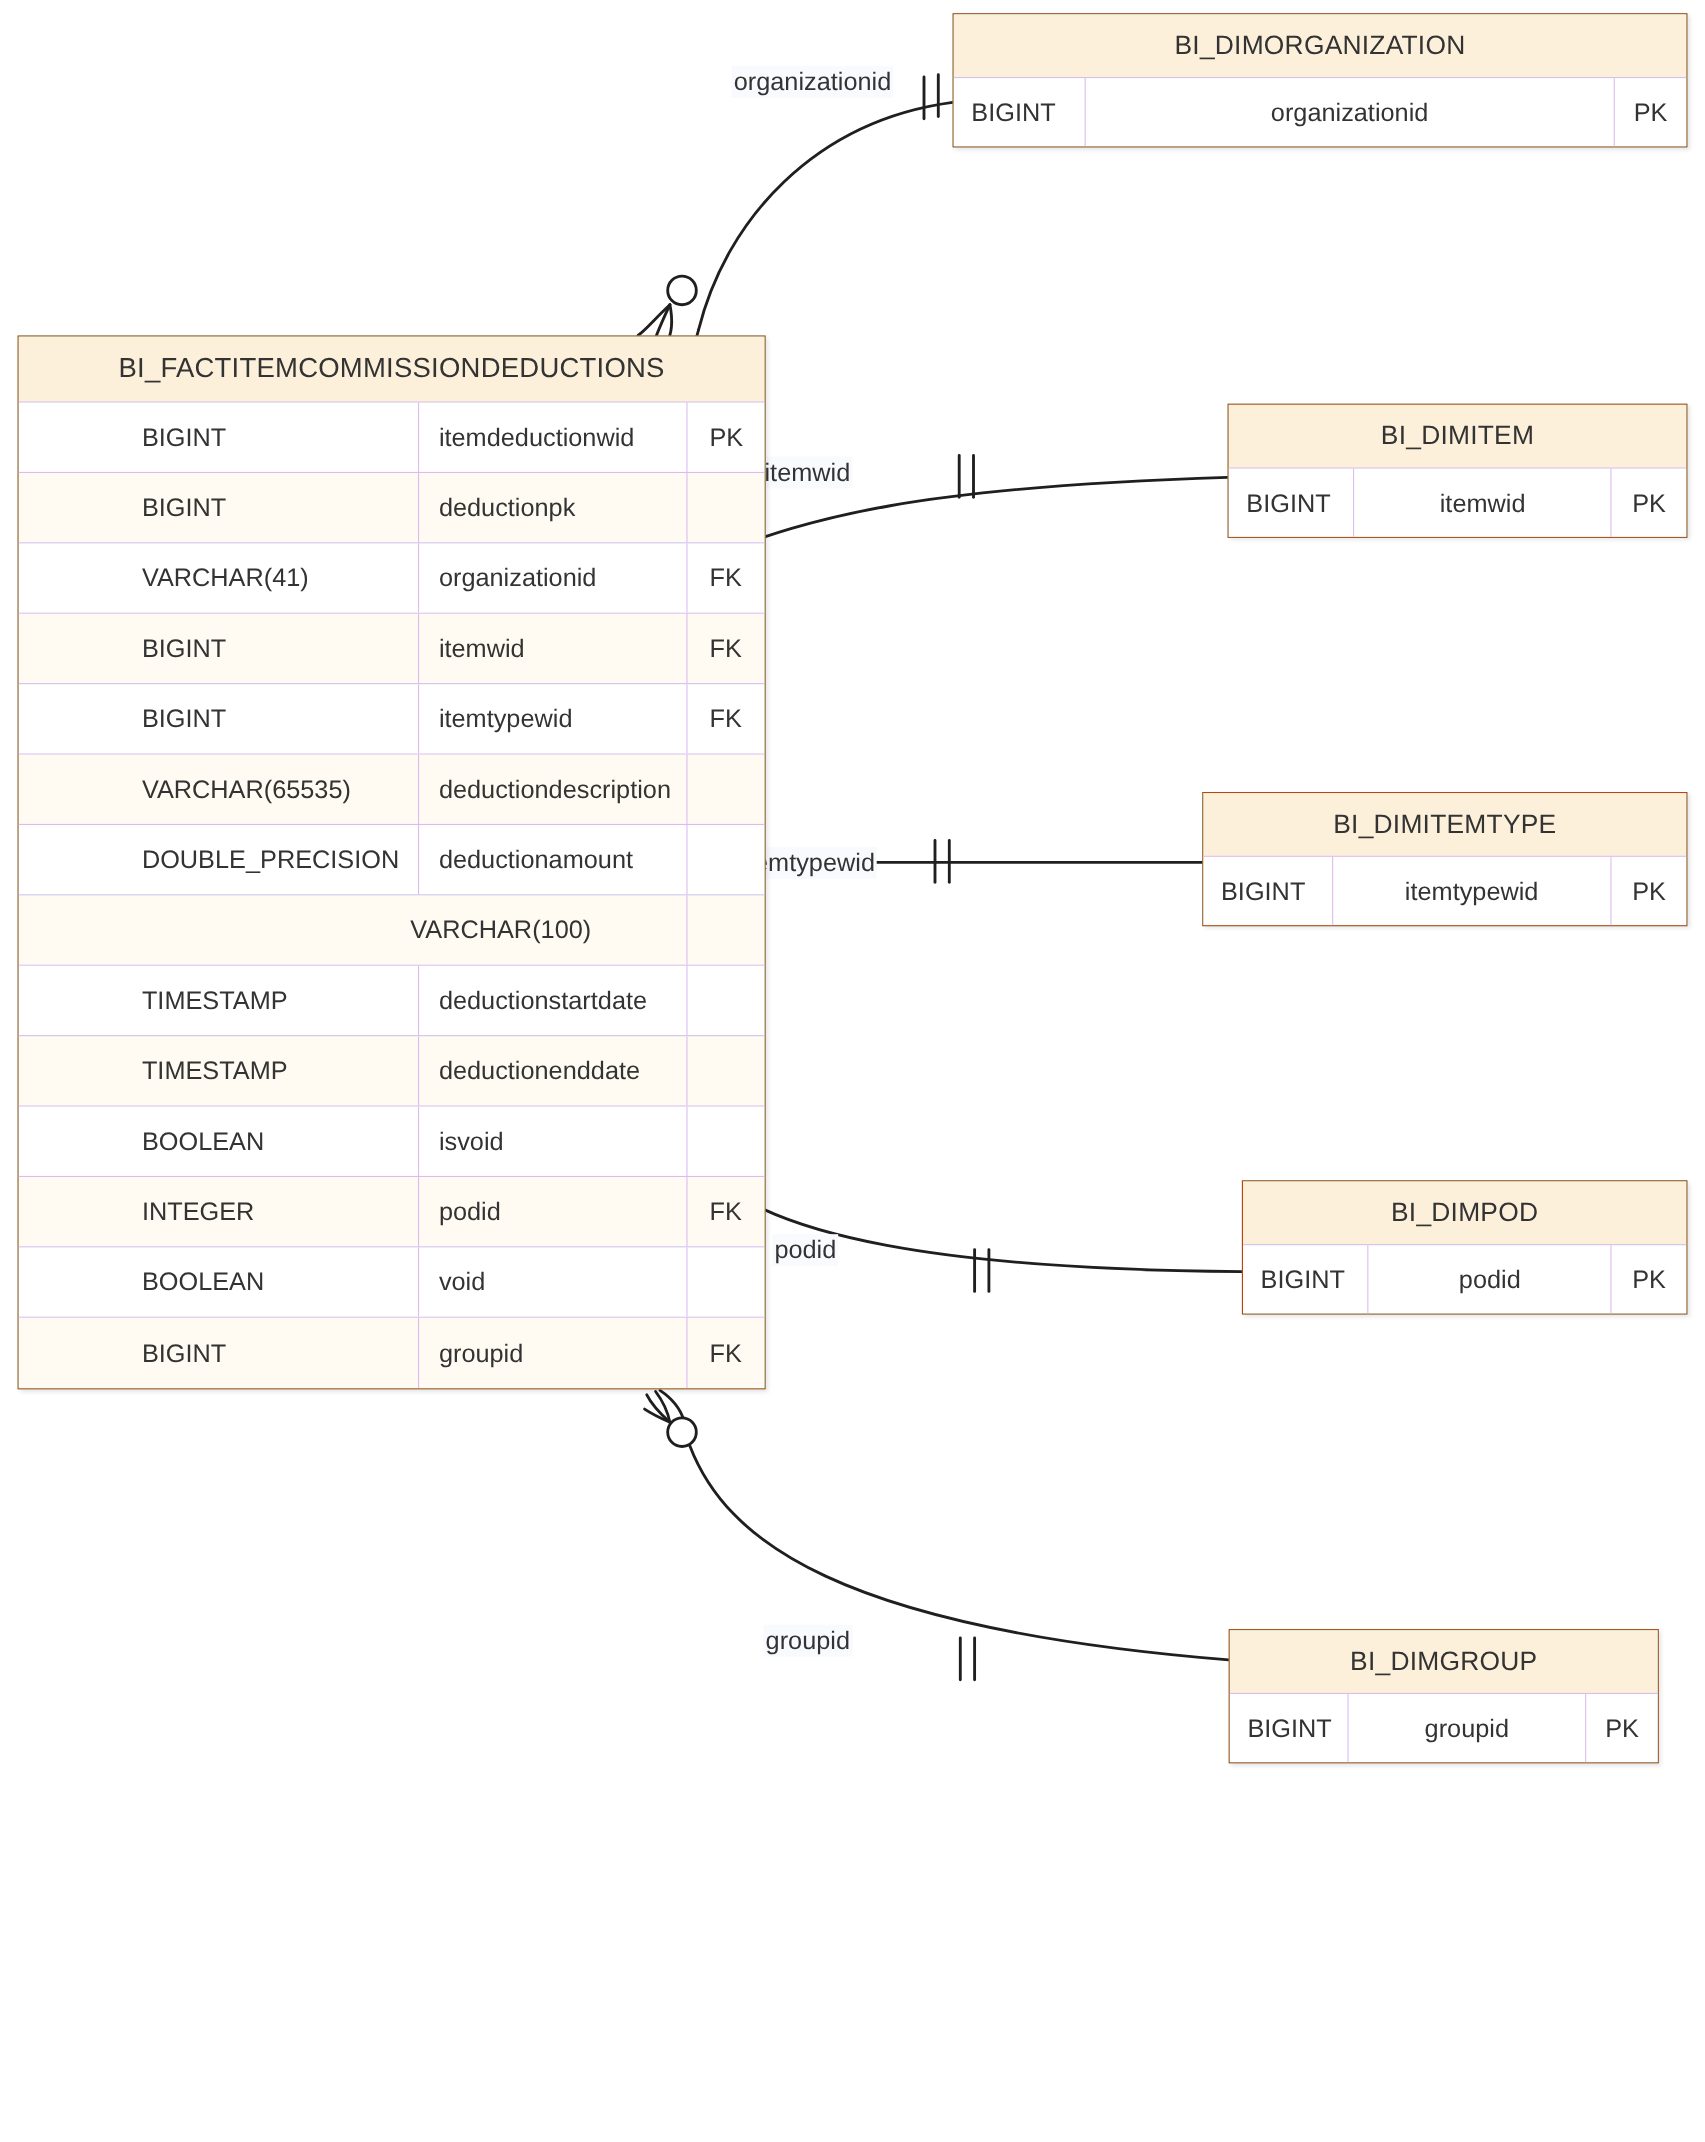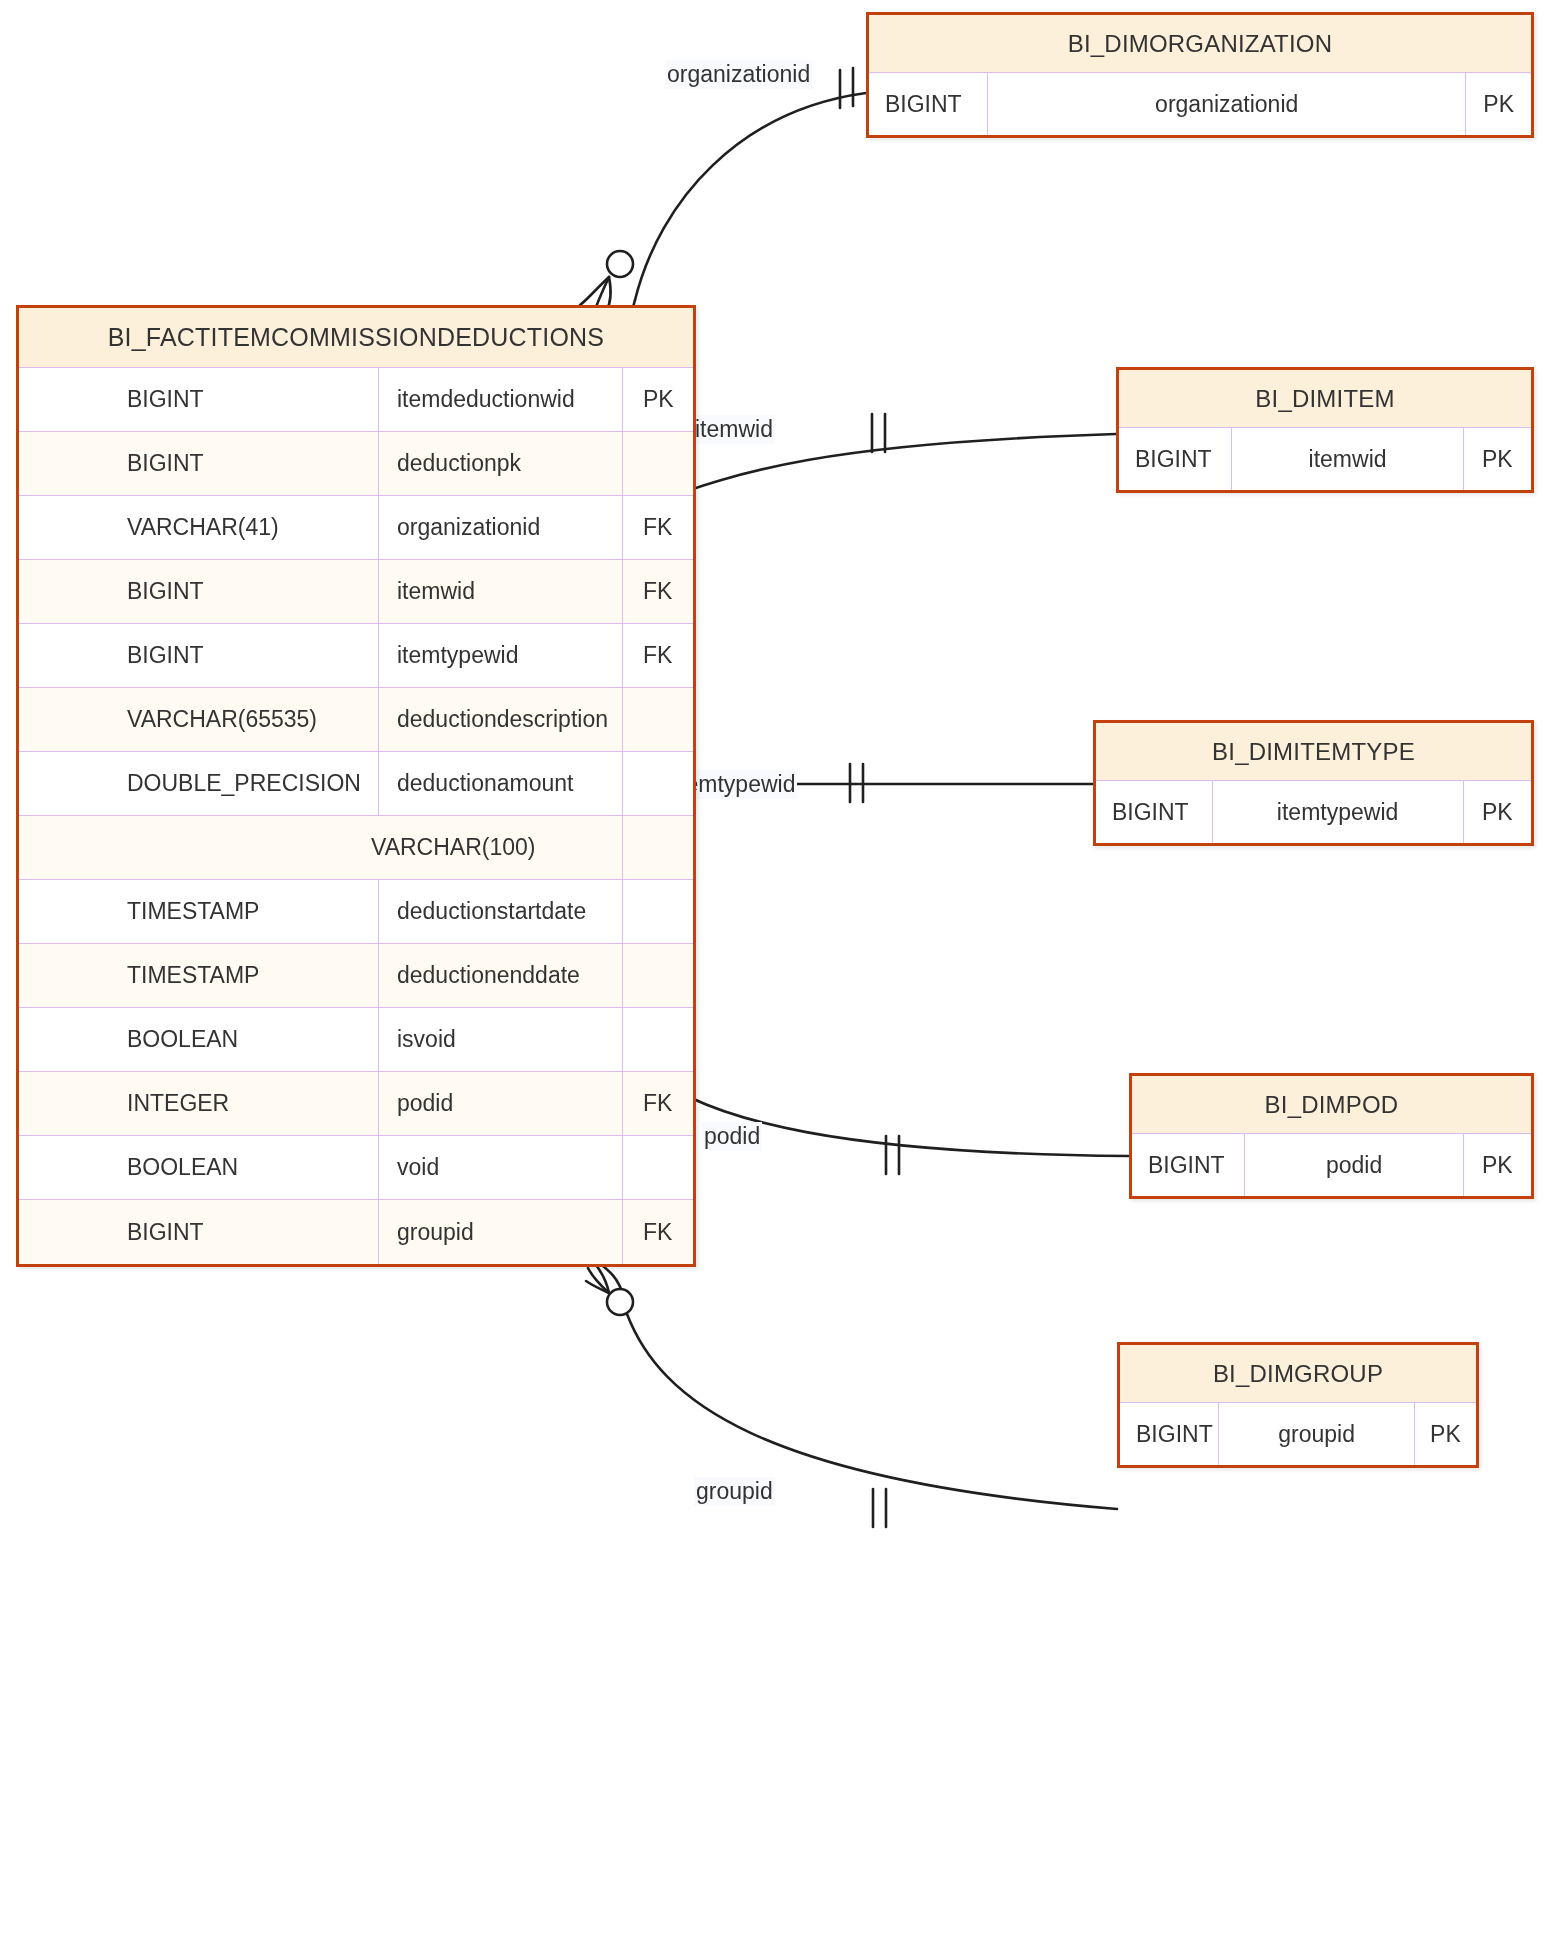--- a/index.html
+++ b/index.html
@@ -22,21 +22,21 @@
     position: absolute;
     left: 0;
     top: 0;
     width: 1550px;
     height: 1947px;
     pointer-events: none;
   }
   .entity {
     position: absolute;
     background: #5eead4;
-    border: 3px solid #c2410c;
+    border: 1px solid #c2410c;
     box-shadow: 2px 2px 4px rgba(0,0,0,0.10);
     box-sizing: border-box;
   }
   .entity-title {
     background: #fdf0db;
     border-bottom: 1px solid #ddbbee;
     text-align: center;
     font-size: 25px;
     color: #333333;
     letter-spacing: 0.2px;
@@ -97,21 +97,21 @@
   #tbl-itemtype { left: 1093px; top: 720px;  width: 441px; }
   #tbl-itemtype .attr-type { width: 118px; }
   #tbl-itemtype .attr-name { width: 255px; justify-content:center;}
   #tbl-itemtype .attr-key  { width: 68px; justify-content:center;}
 
   #tbl-pod      { left: 1129px; top: 1073px; width: 405px; }
   #tbl-pod .attr-type { width: 115px; }
   #tbl-pod .attr-name { width: 222px; justify-content:center;}
   #tbl-pod .attr-key  { width: 68px; justify-content:center;}
 
-  #tbl-group    { left: 1117px; top: 1342px; width: 362px; }
+  #tbl-group    { left: 1117px; top: 1481px; width: 391px; }
   #tbl-group .attr-type { width: 115px; }
   #tbl-group .attr-name { width: 234px; justify-content:center;}
   #tbl-group .attr-key  { width: 68px; justify-content:center;}
 
   .edge-label {
     position: absolute;
     font-size: 23px;
     color: #333333;
     background: #f9fafd;
     white-space: nowrap;

